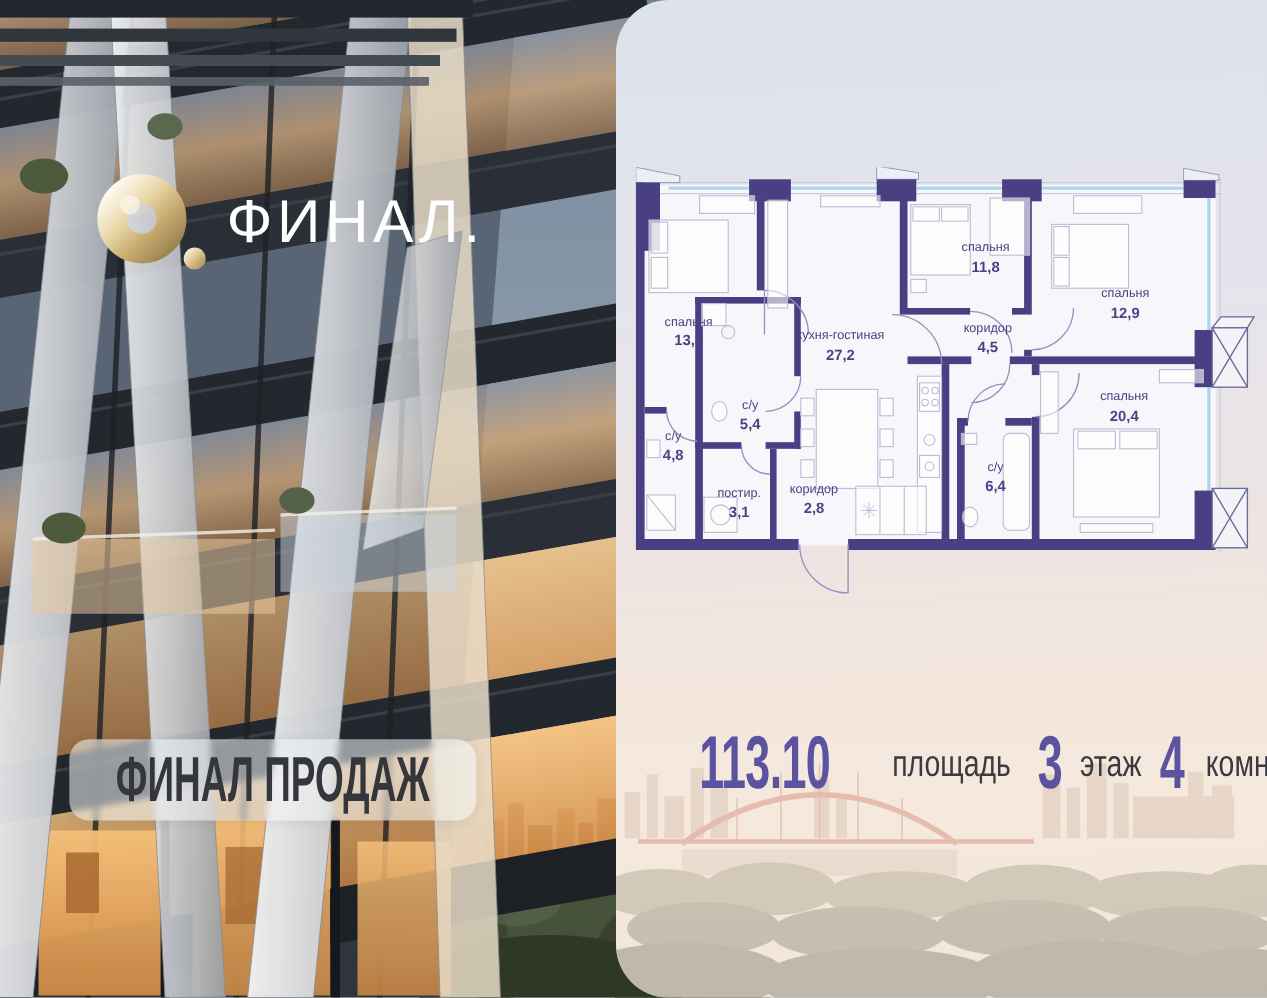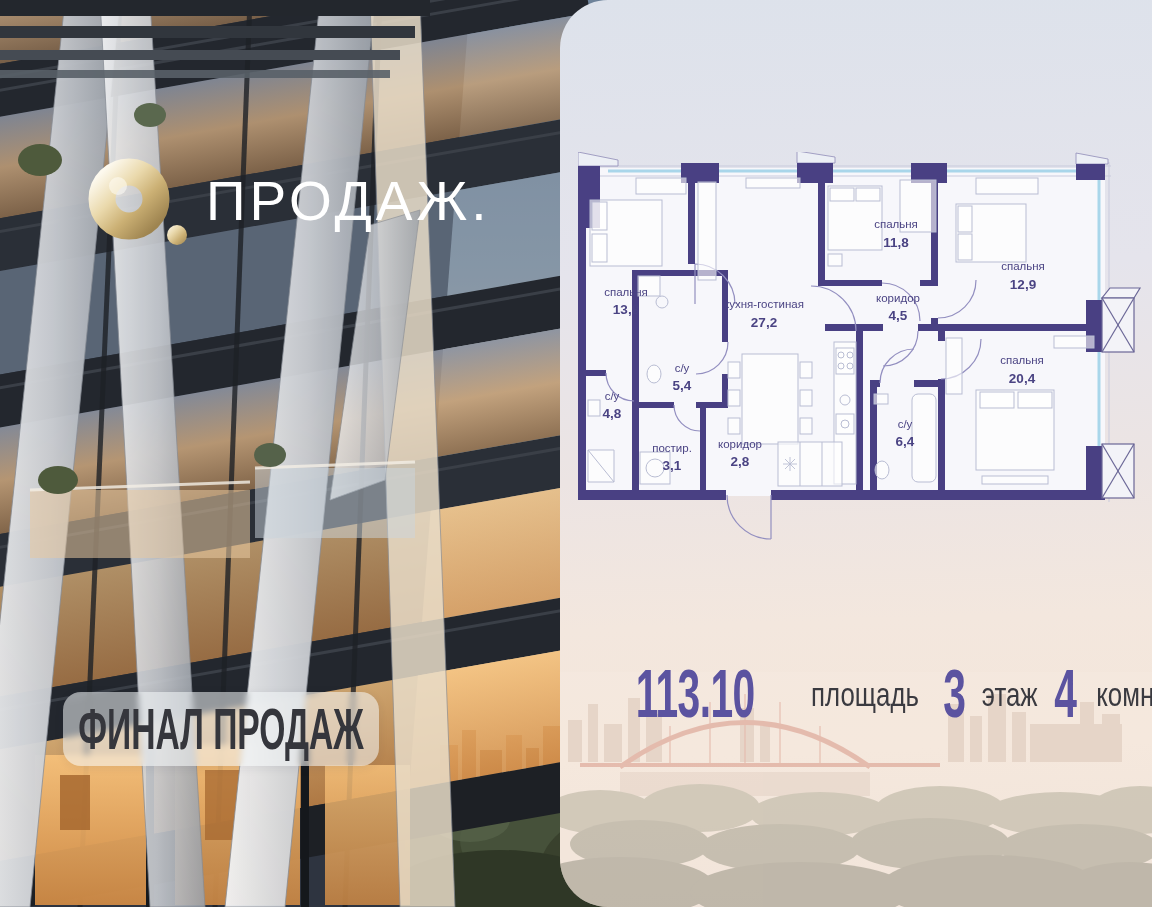--- a/index.html
+++ b/index.html
@@ -5,24 +5,24 @@
   html,body{margin:0;padding:0;background:#ffffff;}
   .card{position:relative;width:1152px;height:907px;overflow:hidden;
         font-family:"Liberation Sans",sans-serif;background:#8496a8;}
   .photo{position:absolute;left:0;top:0;width:700px;height:907px;}
   
   .logo{position:absolute;left:88px;top:158px;display:flex;align-items:flex-start;z-index:3;}
   .logo-icon{width:102px;height:92px;flex:0 0 auto;}
   .logo-text{color:#ffffff;font-size:55px;font-weight:500;letter-spacing:4px;
              margin-left:16px;margin-top:16px;line-height:1;white-space:nowrap;}
   
-  .badge{position:absolute;left:63px;top:672px;width:316px;height:74px;border-radius:18px;
+  .badge{position:absolute;left:63px;top:672px;width:370px;height:74px;border-radius:18px;
          background:rgba(244,247,249,0.55);backdrop-filter:blur(3px);-webkit-backdrop-filter:blur(3px);
          display:flex;align-items:center;justify-content:center;z-index:3;
-         box-shadow:0 2px 10px rgba(40,40,60,0.08);margin-top:20px;}
+         box-shadow:0 2px 10px rgba(40,40,60,0.08);}
   .badge span{display:inline-block;font-size:58px;font-weight:700;color:#35363c;
               transform:scaleX(0.58);white-space:nowrap;letter-spacing:0px;line-height:1;}
   
   .panel{position:absolute;left:560px;top:0;width:592px;height:907px;z-index:2;
          border-radius:48px 0 0 48px;overflow:hidden;
          background:linear-gradient(178deg,#dde2eb 0%,#e5e4ec 30%,#ece4e3 52%,#f3e7de 68%,#f4e6da 82%,#efe1d6 100%);}
   .city{position:absolute;left:0;bottom:0;width:592px;height:235px;}
   .floorplan{position:absolute;left:18px;top:152px;width:566px;height:420px;}
   
   .stats{position:absolute;left:36px;top:636px;width:508px;height:116px;display:flex;align-items:stretch;}
@@ -164,21 +164,21 @@
           <stop offset="0" stop-color="#fdf9ee"></stop>
             <stop offset="0.35" stop-color="#ead9ac"></stop>
           <stop offset="0.65" stop-color="#cbb074"></stop>
             <stop offset="1" stop-color="#9e8450"></stop>
         </linearGradient>
       </defs>
       <circle cx="41" cy="41" r="27" fill="none" stroke="url(#gold)" stroke-width="27"></circle>
       <circle cx="30" cy="28" r="9" fill="#fffdf6" opacity="0.55"></circle>
       <circle cx="89" cy="77" r="10" fill="url(#gold)"></circle>
     </svg>
-    <span class="logo-text">ПРОДАЖ.</span>
+    <span class="logo-text">ФИНАЛ.</span>
   </div>
 
   <div class="badge">
     <span>ФИНАЛ ПРОДАЖ</span>
   </div>
 
   <div class="panel">
 
     <svg class="city" viewBox="0 0 592 235">
       <g opacity="0.5">

